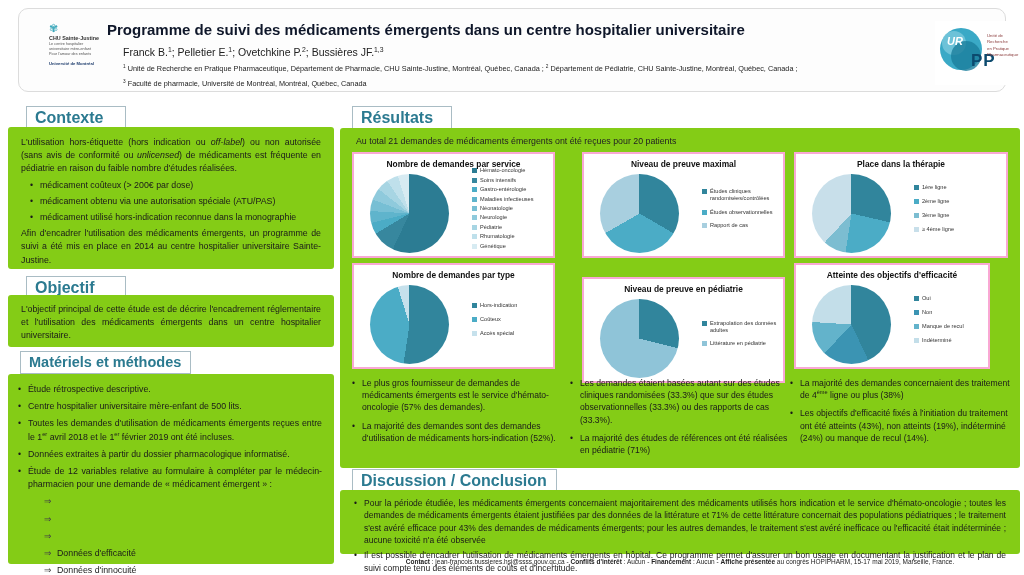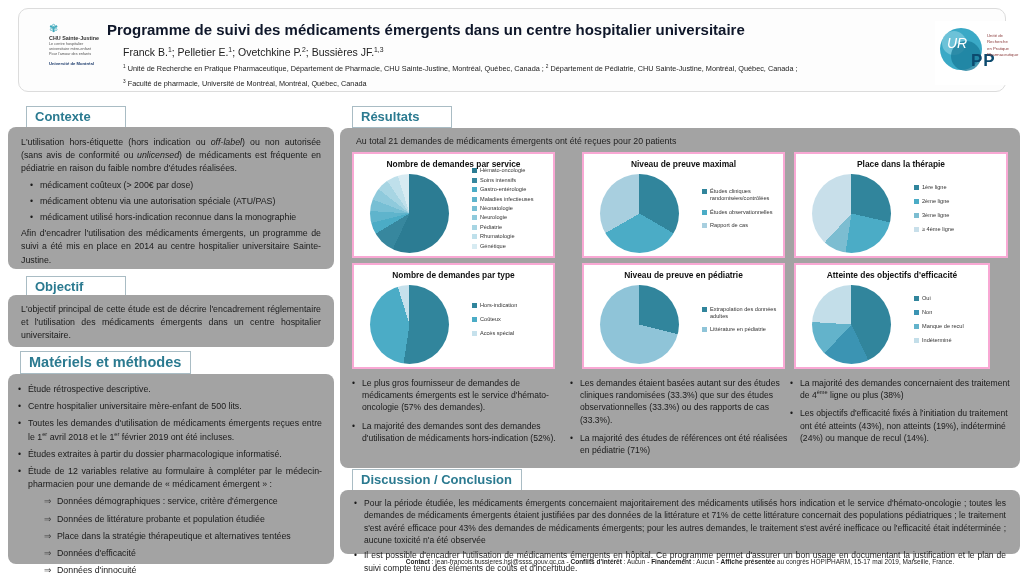--- a/index.html
+++ b/index.html
@@ -2,24 +2,24 @@
 <html><head>
 <meta charset="utf-8">
 <style>
   html,body{margin:0;padding:0}
   body{
     width:1024px;height:575px;position:relative;overflow:hidden;
     background:#ffffff;color:#1a1a1a;
     font-family:"Liberation Sans", sans-serif;
   }
   sup{font-size:65%;line-height:0}
-  .panel{position:absolute;background:#a3a3a3;border-radius:8px}
+  .panel{position:absolute;background:#84cc16;border-radius:3px}
   .sec-h{
     position:absolute;background:#fff;border:1px solid #a9bcc4;
-    color:#2b7a90;font-weight:bold;font-size:13px;
+    color:#2b7a90;font-weight:bold;font-size:16px;
     padding:2px 9px 3px 8px;min-width:100px;box-sizing:border-box;
   }
   .sec-h.lg{font-size:14.5px;min-width:0}
   .body-text{font-size:8.8px;line-height:1.5;text-align:justify}
   .body-text p{margin:0 0 3px}
   .bullet{display:flex;margin:0 0 4px}
   .bullet .mk{flex:none;width:10px}
   .bullet .btxt{flex:1}
   .sub-bullet{display:flex;margin:0 0 4px 26px}
   .sub-bullet .mk{flex:none;width:13px;color:#444}
@@ -30,21 +30,21 @@
   #authors-line{position:absolute;left:104px;top:37px;font-size:10.5px;color:#222}
   #affiliations{position:absolute;left:104px;top:53px;font-size:7.3px;line-height:2.05;color:#222}
   
   #chu-logo{position:absolute;left:30px;top:14px;width:64px;height:68px;font-size:3.8px;color:#555;line-height:1.3}
   #chu-icon{font-size:11px;color:#3fa9bc;line-height:1}
   .chu-name{font-size:5.4px;font-weight:bold;color:#333;margin-top:1px}
   .chu-udem{margin-top:4px;font-size:4.2px;font-weight:bold;color:#1b3a6b}
   
   #urpp-logo{position:absolute;left:916px;top:12px;width:88px;height:64px;background:#fff}
   #urpp-blob{position:absolute;left:4px;top:4px;width:44px;height:50px}
-  #urpp-ur{position:absolute;left:12px;top:14px;font-size:14px;font-weight:normal;font-style:italic;color:#fff}
+  #urpp-ur{position:absolute;left:12px;top:14px;font-size:11px;font-weight:bold;font-style:italic;color:#fff}
   #urpp-pp{position:absolute;left:36px;top:30px;font-size:17px;font-weight:bold;color:#0c4a6e;letter-spacing:1px}
   #urpp-text{position:absolute;left:52px;top:12px;font-size:4.3px;line-height:1.5;color:#8a3a3a}
   
   #contexte-h{left:26px;top:106px}
   #contexte-panel{left:8px;top:127px;width:326px;height:142px}
   #contexte-panel .body-text{padding:9px 13px}
   #objectif-h{left:26px;top:276px}
   #objectif-panel{left:8px;top:295px;width:326px;height:52px}
   #objectif-panel .body-text{padding:8px 13px}
   #methods-h{left:20px;top:351px}
@@ -52,21 +52,21 @@
   #methods-panel .body-text{padding:9px 12px 6px 10px}
   
   #results-h{left:352px;top:106px}
   #results-panel{left:340px;top:128px;width:680px;height:340px}
   #results-intro{position:absolute;left:356px;top:136px;font-size:8.8px;color:#222}
   .chart-box{position:absolute;background:#fff;border:2px solid #f9a8d4;box-sizing:border-box}
   .cb0{left:352px;top:152px;width:203px;height:106px}
   .cb1{left:582px;top:152px;width:203px;height:106px}
   .cb2{left:794px;top:152px;width:214px;height:106px}
   .cb3{left:352px;top:263px;width:203px;height:106px}
-  .cb4{left:582px;top:263px;width:203px;height:106px}
+  .cb4{left:582px;top:277px;width:203px;height:106px}
   .cb5{left:794px;top:263px;width:196px;height:106px}
   .chart-title{position:absolute;top:5px;left:0;right:0;text-align:center;font-weight:bold;font-size:8.4px;color:#111}
   .pie{position:absolute;left:16px;top:20px;width:79px;height:79px;border-radius:50%}
   .legend{position:absolute;left:118px;top:13px;right:3px;bottom:6px;display:flex;flex-direction:column;justify-content:center}
   .leg-item{display:flex;align-items:flex-start;font-size:5.6px;line-height:1.25;color:#333}
   .leg-sw{width:5px;height:5px;margin:1px 3px 0 0;flex:none}
   .results-bullets{position:absolute;font-size:8.6px;line-height:1.42}
   .results-bullets .bullet{margin-bottom:6px}
   #rb0{left:352px;top:377px;width:214px}
   #rb1{left:570px;top:377px;width:218px}
@@ -156,37 +156,34 @@
         <div class="bullet">
           <span class="mk">•</span>
           <span class="btxt"><span>Centre hospitalier universitaire mère-enfant de 500 lits.</span></span>
         </div>
         <div class="bullet">
           <span class="mk">•</span>
           <span class="btxt"><span>Toutes les demandes d'utilisation de médicaments émergents reçues entre le 1</span><sup>er</sup><span> avril 2018 et le 1</span><sup>er</sup><span> février 2019 ont été incluses.</span></span>
         </div>
         <div class="bullet">
           <span class="mk">•</span>
-          <span class="btxt"><span>Études extraites à partir du dossier pharmacologique informatisé.</span></span>
+          <span class="btxt"><span>Données extraites à partir du dossier pharmacologique informatisé.</span></span>
         </div>
         <div class="bullet">
           <span class="mk">•</span>
           <span class="btxt"><span>Étude de 12 variables relative au formulaire à compléter par le médecin-pharmacien pour une demande de « médicament émergent » :</span></span>
         </div>
         <div class="sub-bullet">
           <span class="mk">⇒</span>
-          <span class="btxt"><span>Données démographiques : service, critère d'émergence</span></span>
-        </div>
-        <div class="sub-bullet">
-          <span class="mk">⇒</span>
-          <span class="btxt"><span>Données de littérature probante et population étudiée</span></span>
-        </div>
-        <div class="sub-bullet">
-          <span class="mk">⇒</span>
-          <span class="btxt"><span>Place dans la stratégie thérapeutique et alternatives tentées</span></span>
+        </div>
+        <div class="sub-bullet">
+          <span class="mk">⇒</span>
+        </div>
+        <div class="sub-bullet">
+          <span class="mk">⇒</span>
         </div>
         <div class="sub-bullet">
           <span class="mk">⇒</span>
           <span class="btxt"><span>Données d'efficacité</span></span>
         </div>
         <div class="sub-bullet">
           <span class="mk">⇒</span>
           <span class="btxt"><span>Données d'innocuité</span></span>
         </div>
       </div>

